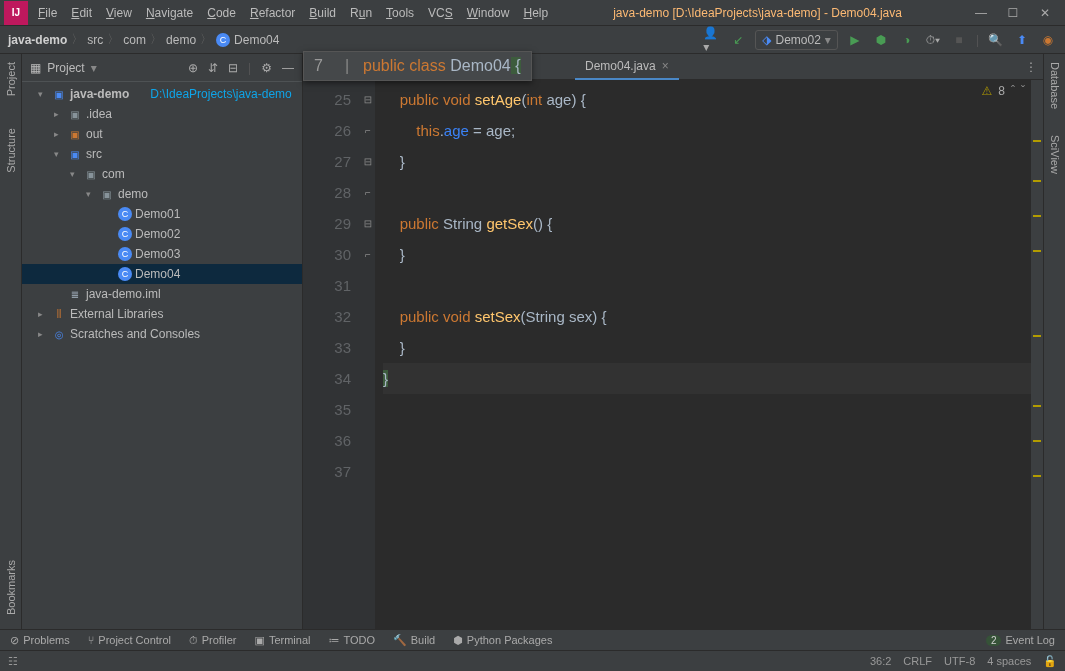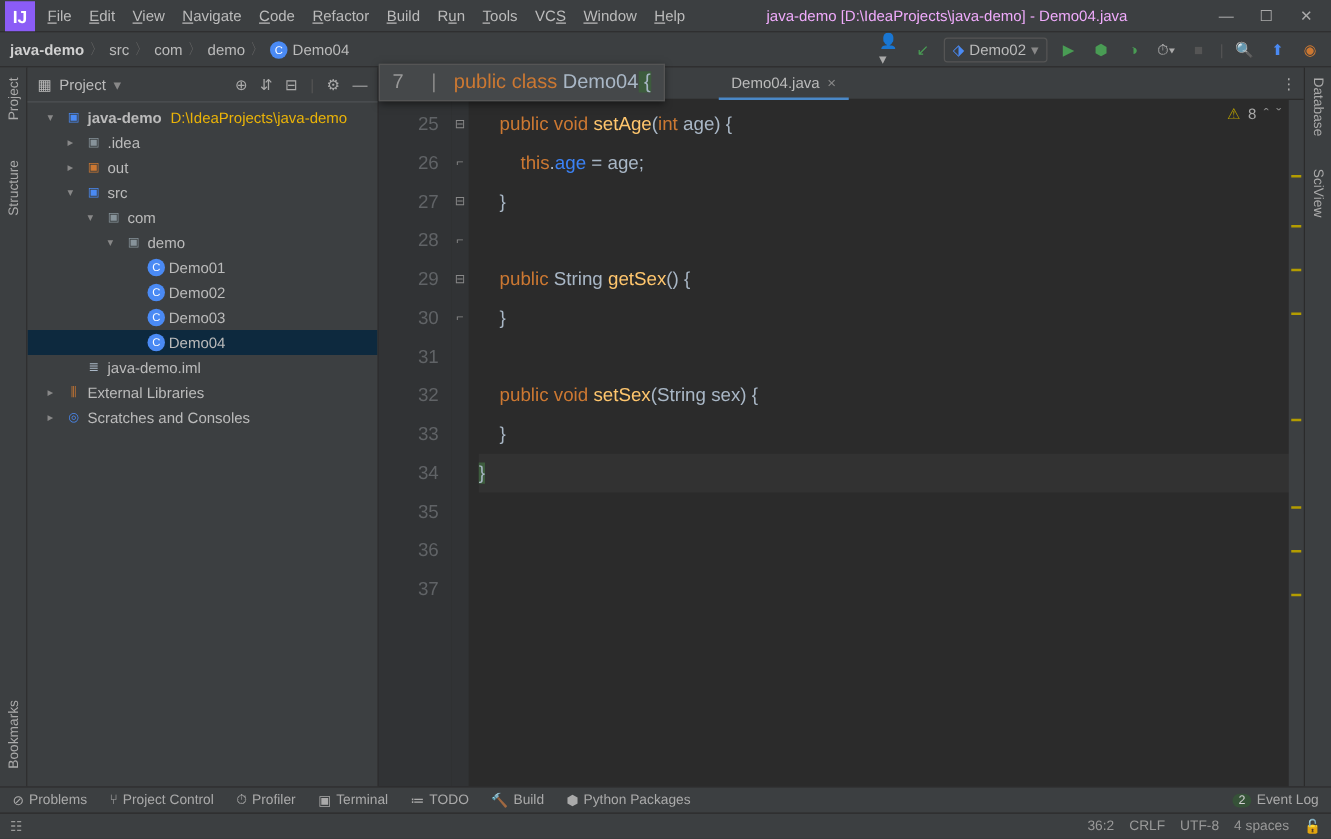--- a/index.html
+++ b/index.html
@@ -1,22 +1,22 @@
 <!DOCTYPE html>
 <html><head>
 <meta charset="utf-8">
 <style>
 * { margin:0; padding:0; box-sizing:border-box; font-family:"Segoe UI",Arial,sans-serif; }
 body { background:#3c3f41; color:#bbbbbb; width:1065px; height:671px; overflow:hidden; font-size:12px; }
 .titlebar { height:26px; background:#3c3f41; display:flex; align-items:center; border-bottom:1px solid #2b2b2b; }
-.titlebar .logo { width:24px; height:24px; display:flex; align-items:center; justify-content:center; margin:0 4px; background:#8b5cf6; color:#fff; font-weight:bold; font-size:14px;}
+.titlebar .logo { width:24px; height:24px; display:flex; align-items:center; justify-content:center; margin:0 4px; background:#be185d; color:#fff; font-weight:bold; font-size:10px;}
 .menu { display:flex; gap:2px; }
 .menu span { padding:3px 6px; cursor:pointer; }
 .menu span u { text-decoration:underline; }
-.title-path { flex:1; text-align:center; color:#f0abfc; font-size:12px;}
+.title-path { flex:1; text-align:center; color:#fdba74; font-size:12px;}
 .winctrl { display:flex; gap:12px; padding:0 10px; color:#aaa;}
 .winctrl span { width:20px; text-align:center; cursor:pointer;}
 .toolbar { height:28px; background:#3c3f41; border-bottom:1px solid #2b2b2b; display:flex; align-items:center; padding:0 8px; justify-content:space-between;}
 .breadcrumb { display:flex; align-items:center; gap:4px; color:#bbb;}
 .breadcrumb .sep { color:#666; }
 .breadcrumb .class-icon { width:14px; height:14px; border-radius:50%; background:#4a8af4; color:#fff; font-size:9px; display:flex;align-items:center;justify-content:center;}
 .tb-right { display:flex; align-items:center; gap:8px;}
 .tb-icon { width:18px; height:18px; display:flex; align-items:center; justify-content:center; color:#aaa; cursor:pointer;}
 .runconf { height:20px; border:1px solid #555; border-radius:3px; padding:0 6px; display:flex; align-items:center; gap:4px;}
 .run-icon { color:#499c54;}
@@ -33,21 +33,21 @@
 .tree { flex:1; overflow:auto; padding:2px 0;}
 .tree-row { height:20px; display:flex; align-items:center; padding-left:6px; gap:3px; cursor:pointer; white-space:nowrap;}
 .tree-row.selected { background:#0d293e; }
 .tree-row .arrow { width:10px; color:#888; font-size:9px;}
 .tree-row .ticon { width:16px; height:16px; display:flex; align-items:center; justify-content:center; font-size:10px;}
 .folder-icon { color:#87939a;}
 .folder-orange { color:#cc7832;}
 .folder-blue { color:#4a8af4;}
 .class-c { width:14px; height:14px; border-radius:50%; background:#4a8af4; color:#fff; font-size:9px; display:flex; align-items:center; justify-content:center;}
 .tree-label { color:#bbb;}
-.tree-path { color:#eab308; margin-left:4px;}
+.tree-path { color:#0ea5e9; margin-left:18px;}
 .editor-area { flex:1; display:flex; flex-direction:column; background:#2b2b2b; position:relative;}
 .tabs { height:26px; background:#3c3f41; border-bottom:1px solid #2b2b2b; display:flex; align-items:center; position:relative;}
 .editor-tab { height:26px; padding:0 10px; display:flex; align-items:center; gap:6px; color:#bbb; border-bottom:2px solid #4a88c7; position:absolute; left:272px;}
 .tab-menu { position:absolute; right:6px; color:#aaa; cursor:pointer;}
 .editor { flex:1; display:flex; position:relative; font-family:"Consolas","Courier New",monospace; font-size:15px;}
 .gutter { width:58px; background:#313335; text-align:right; padding:4px 10px 4px 0; color:#606366; line-height:31px;}
 .fold-gutter { width:14px; background:#313335; padding-top:4px; line-height:31px; text-align:center; color:#606366;}
 .fold-mark { font-size:10px; color:#888;}
 .code { flex:1; padding:4px 0 4px 8px; line-height:31px; position:relative;}
 .code-line { height:31px; white-space:pre;}

